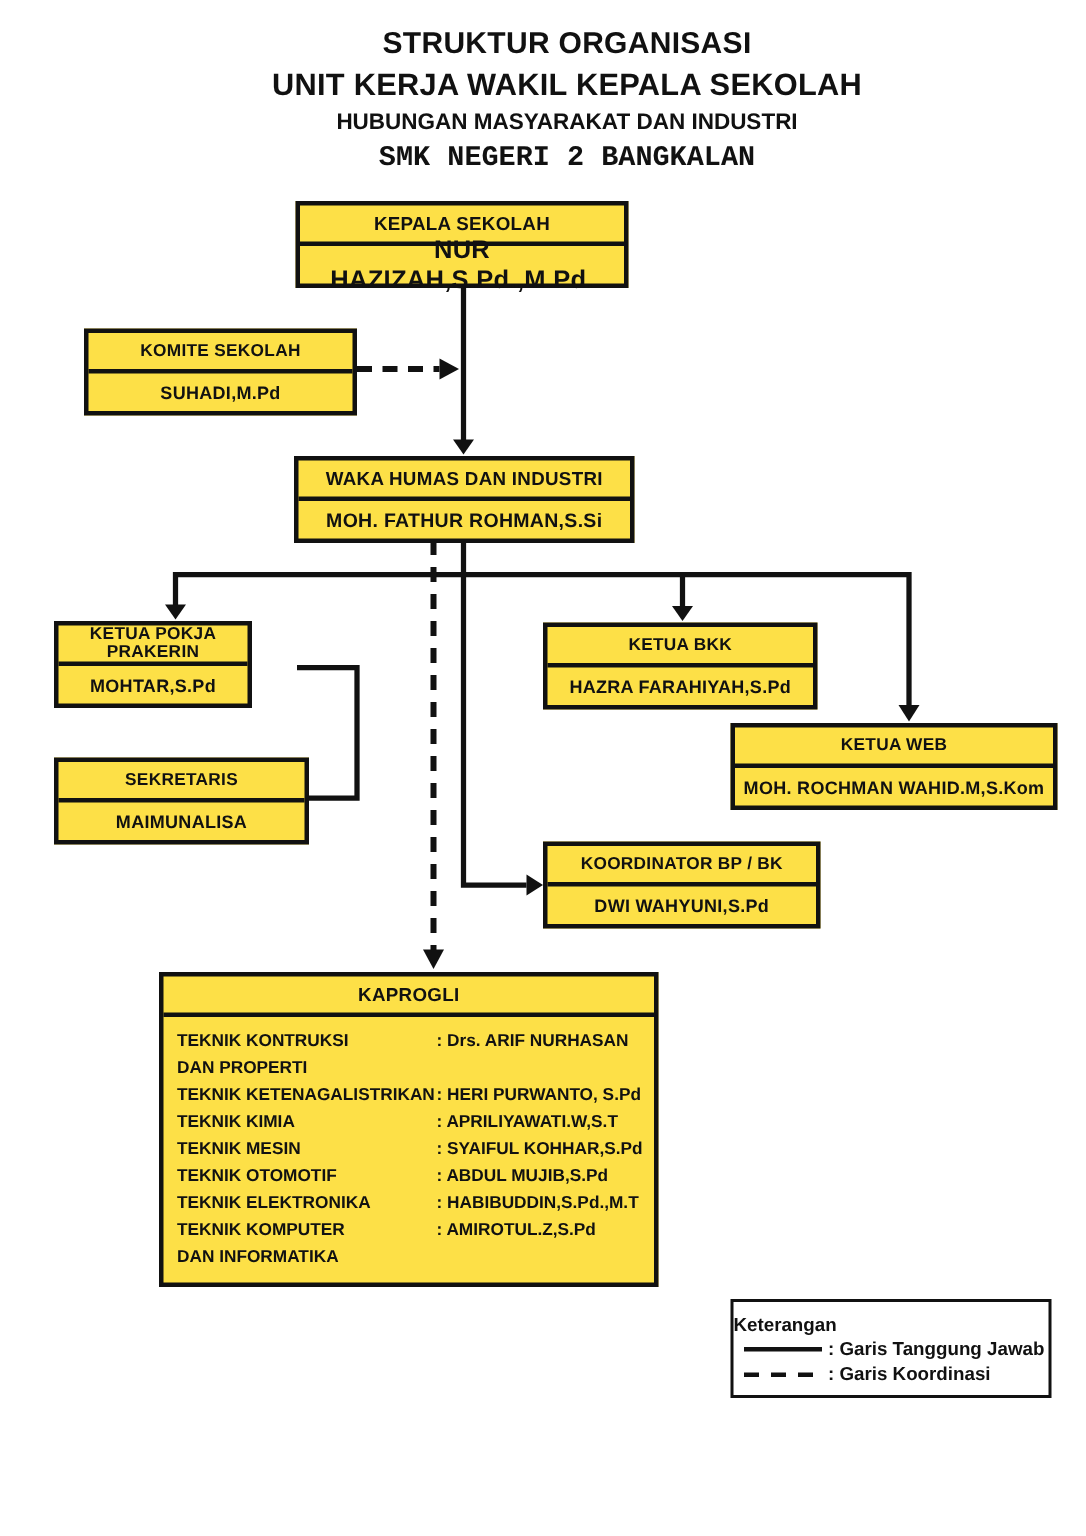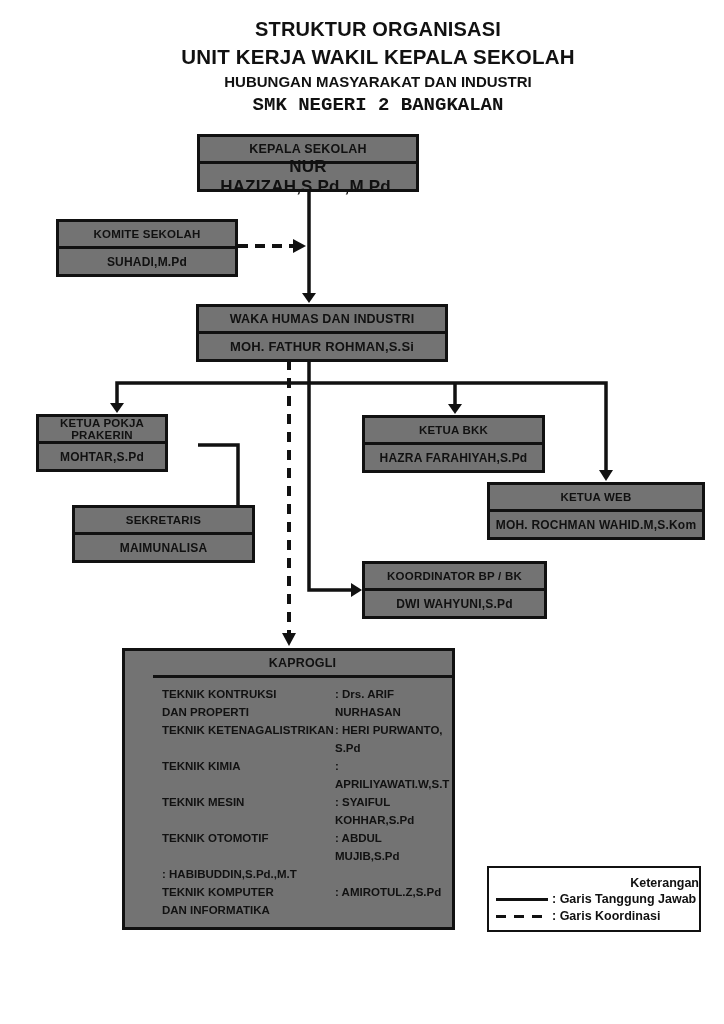--- a/index.html
+++ b/index.html
@@ -10,41 +10,41 @@
   .wires { position:absolute; left:0; top:0; width:724px; height:1024px; }
   .wires line, .wires path { stroke:#111; fill:none; }
   .wires polygon { fill:#111; stroke:none; }
 
   .doc-title { position:absolute; left:16px; top:15px; width:724px; text-align:center; font-weight:bold; }
   .doc-title .t1 { font-size:20px; line-height:28px; letter-spacing:0.2px; }
   .doc-title .t2 { font-size:20.5px; line-height:28px; letter-spacing:0.2px; }
   .doc-title .t3 { font-size:15px; line-height:21px; }
   .doc-title .t4 { font-size:19px; line-height:26px;font-family:Liberation Mono, monospace; }
 
-  .obox { position:absolute; border:3px solid #111; background:#737373; box-sizing:border-box; }
+  .obox { position:absolute; border:3px solid #111; background:#fde047; box-sizing:border-box; }
   .obox-title {
     height:24px; border-bottom:3px solid #111; display:flex; align-items:center; justify-content:center;
     font-weight:bold; font-size:11.5px; letter-spacing:0.2px; text-align:center;
   }
   .obox-name {
     height:25px; display:flex; align-items:center; justify-content:center;
     font-weight:bold; font-size:12px; letter-spacing:0.2px; text-align:center;
   }
 
   .kaprogli { width:333px; }
   .kap-body { padding:7px 6px 8px 9px; font-weight:bold; font-size:11.5px; line-height:18px; }
   .kap-row { display:flex; align-items:flex-start; }
   .kap-dept { width:173px; flex:0 0 173px; }
   .kap-val { flex:1; }
 
   .legend {
     position:absolute; border:2.5px solid #111; background:#fff; box-sizing:border-box;
     font-weight:bold; font-size:12.5px;
   }
-  .legend-title { text-align:right; margin-top:7px; line-height:16px;margin-left:36px; }
+  .legend-title { text-align:left; margin-top:7px; line-height:16px; }
   .legend-row { display:flex; align-items:center; padding-left:7px; line-height:17px; }
   .line-sample { display:inline-block; height:3.5px; margin-right:4px; flex:0 0 auto; }
   .line-sample.solid { width:52px; background:#111; }
   .line-sample.dashed { width:52px; background:repeating-linear-gradient(90deg,#111 0 10px,transparent 10px 18px); }
 </style>
 </head>
 <body>
 
 <div class="page">
 
@@ -81,51 +81,51 @@
   <div class="obox" style="left:197px; top:134px; width:222px;">
     <div class="obox-title" style="font-size:12.5px;">KEPALA SEKOLAH</div>
     <div class="obox-name" style="font-size:17px;">NUR HAZIZAH,S.Pd.,M.Pd.</div>
   </div>
 
   <div class="obox" style="left:56px; top:219px; width:182px;">
     <div class="obox-title">KOMITE SEKOLAH</div>
     <div class="obox-name">SUHADI,M.Pd</div>
   </div>
 
-  <div class="obox" style="left:196px; top:304px; width:252px;">
+  <div class="obox" style="left:196px; top:304px; width:227px;">
     <div class="obox-title" style="font-size:12.5px;">WAKA HUMAS DAN INDUSTRI</div>
     <div class="obox-name" style="font-size:13px;">MOH. FATHUR ROHMAN,S.Si</div>
   </div>
 
   <div class="obox" style="left:36px; top:414px; width:132px;">
     <div class="obox-title">KETUA POKJA PRAKERIN</div>
     <div class="obox-name">MOHTAR,S.Pd</div>
   </div>
 
   <div class="obox" style="left:362px; top:415px; width:183px;">
     <div class="obox-title">KETUA BKK</div>
     <div class="obox-name">HAZRA FARAHIYAH,S.Pd</div>
   </div>
 
   <div class="obox" style="left:487px; top:482px; width:218px;">
     <div class="obox-title">KETUA WEB</div>
     <div class="obox-name">MOH. ROCHMAN WAHID.M,S.Kom</div>
   </div>
 
-  <div class="obox" style="left:36px; top:505px; width:183px;margin-left:36px;">
+  <div class="obox" style="left:36px; top:505px; width:170px;">
     <div class="obox-title">SEKRETARIS</div>
     <div class="obox-name">MAIMUNALISA</div>
   </div>
 
   <div class="obox" style="left:362px; top:561px; width:185px;">
     <div class="obox-title">KOORDINATOR BP / BK</div>
     <div class="obox-name">DWI WAHYUNI,S.Pd</div>
   </div>
 
-  <div class="obox kaprogli" style="left:122px; top:648px;padding-left:28px;">
+  <div class="obox kaprogli" style="left:106px; top:648px;">
     <div class="obox-title" style="font-size:12.5px;">KAPROGLI</div>
     <div class="kap-body">
       <div class="kap-row">
         <div class="kap-dept">
           <div>TEKNIK KONTRUKSI</div>
           <div>DAN PROPERTI</div>
         </div>
         <div class="kap-val">: Drs. ARIF NURHASAN</div>
       </div>
       <div class="kap-row">
@@ -150,20 +150,24 @@
         <div class="kap-val">: SYAIFUL KOHHAR,S.Pd</div>
       </div>
       <div class="kap-row">
         <div class="kap-dept">
           <div>TEKNIK OTOMOTIF</div>
           <div></div>
         </div>
         <div class="kap-val">: ABDUL MUJIB,S.Pd</div>
       </div>
       <div class="kap-row">
+        <div class="kap-dept">
+          <div>TEKNIK ELEKTRONIKA</div>
+          <div></div>
+        </div>
         <div class="kap-val">: HABIBUDDIN,S.Pd.,M.T</div>
       </div>
       <div class="kap-row">
         <div class="kap-dept">
           <div>TEKNIK KOMPUTER</div>
           <div>DAN INFORMATIKA</div>
         </div>
         <div class="kap-val">: AMIROTUL.Z,S.Pd</div>
       </div>
     </div>

